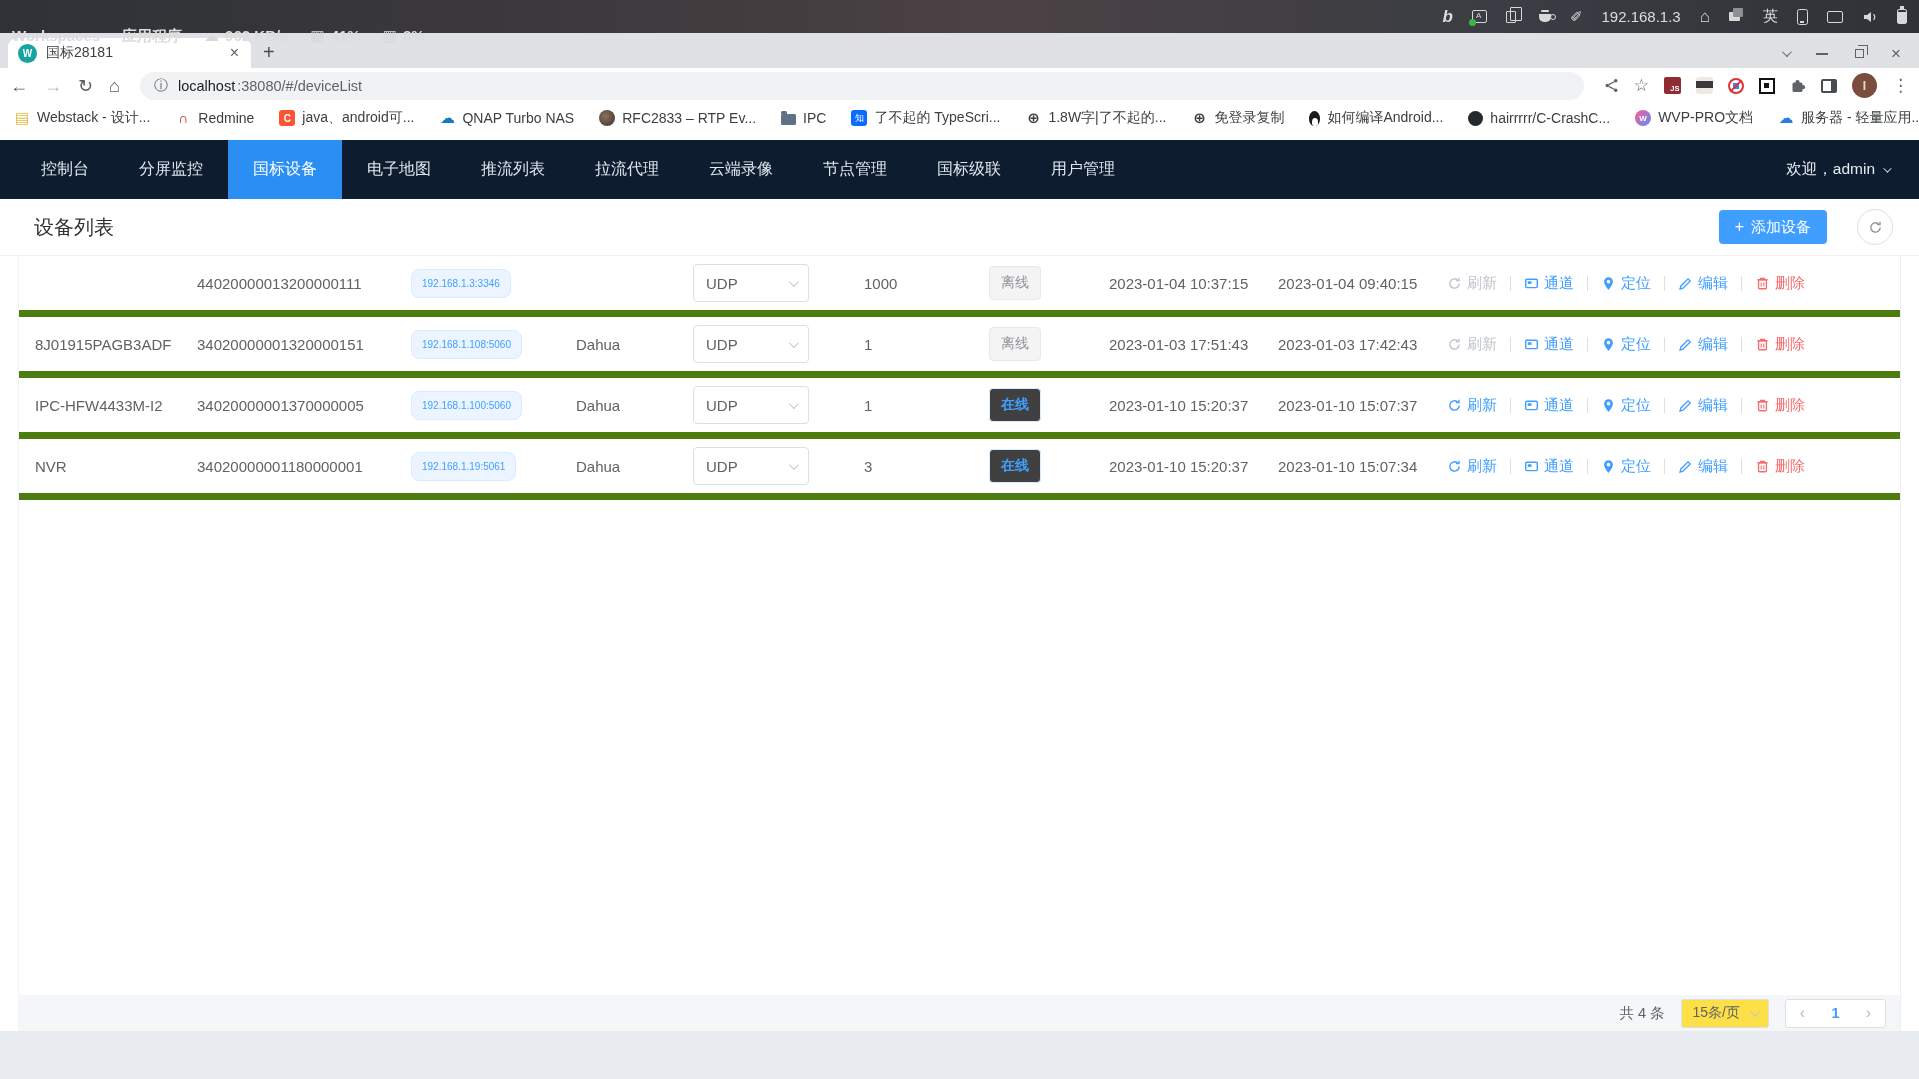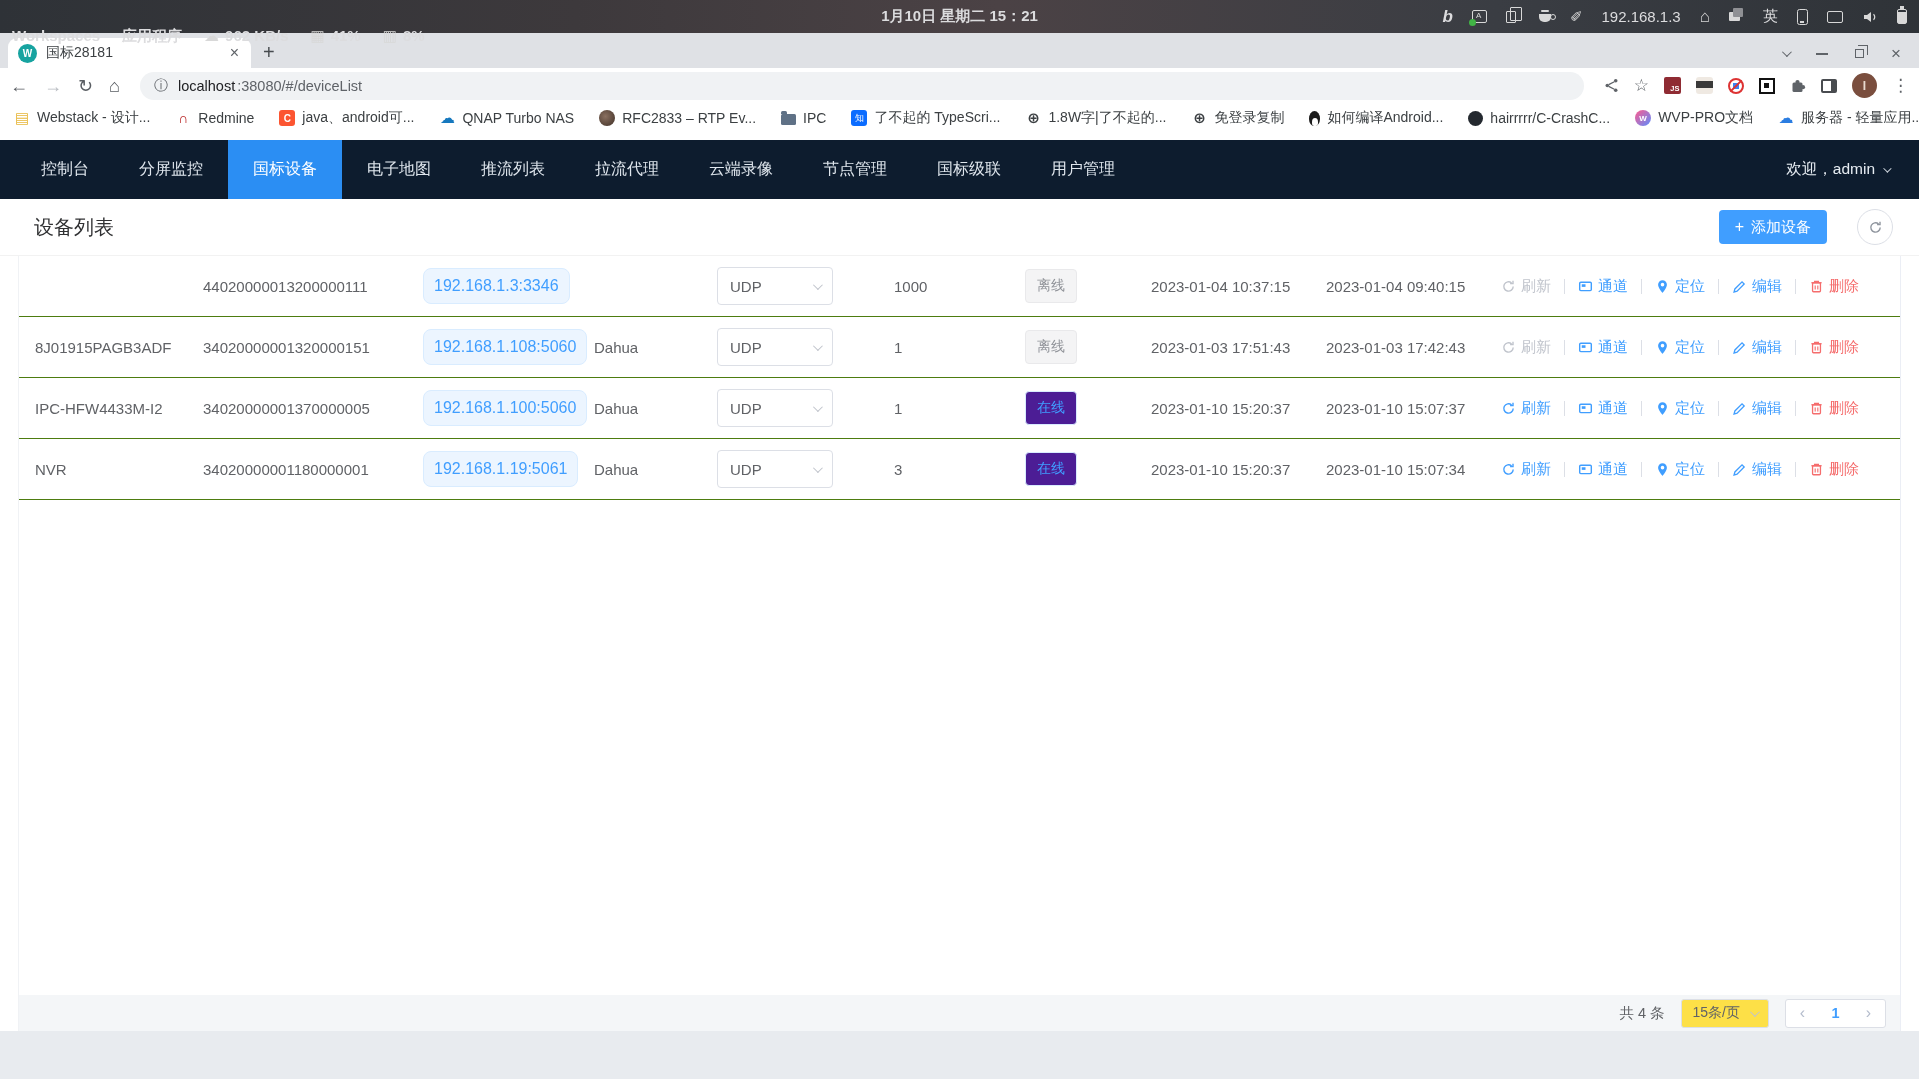--- a/index.html
+++ b/index.html
@@ -101,27 +101,27 @@
   .pagehead { height:57px; flex:none; display:flex; align-items:center; padding:0 26px 0 34px; border-bottom:1px solid #f2f2f2; }
   .page-title { font-size:20px; font-weight:normal; color:#303133; }
   .ph-spacer { flex:1; }
   .btn-add { height:34px; background:#409eff; color:#fff; border-radius:4px; display:flex; align-items:center; gap:7px; padding:0 16px; font-size:15px; }
   .btn-add .plus { font-size:16px; }
   .btn-refresh { width:36px; height:36px; border:1px solid #dcdfe6; border-radius:50%; display:flex; align-items:center; justify-content:center; margin-left:30px; color:#8f959e; }
 
   .content { flex:1; display:flex; flex-direction:column; margin:0 18px; border-left:1px solid #f0f2f5; border-right:1px solid #ebeef5; }
   .thead, .trow { display:grid; grid-template-columns:162px 214px 165px 117px 171px 125px 120px 169px 169px 1fr; align-items:center; padding-left:16px; }
   .thead { height:48px; border-bottom:1px solid #ebeef5; color:#606266; font-weight:bold; font-size:15px; }
-  .trow { height:61px; border-bottom:1px solid #4d7c0f; color:#606266; font-size:15px;gap:6px; }
-  .addr-tag { display:inline-block; background:#ecf5ff; border:1px solid #d9ecff; color:#409eff; border-radius:8px; padding:8px 10px; font-size:16px; }
+  .trow { height:61px; border-bottom:7px solid #4d7c0f; color:#606266; font-size:15px; }
+  .addr-tag { display:inline-block; background:#ecf5ff; border:1px solid #d9ecff; color:#409eff; border-radius:8px; padding:8px 10px; font-size:10px; }
   .select { width:116px; height:38px; border:1px solid #dcdfe6; border-radius:4px; display:flex; align-items:center; justify-content:space-between; padding:0 12px; color:#606266; background:#fff; }
   .chev-gray { display:inline-block; width:7px; height:7px; border-right:1.4px solid #c0c4cc; border-bottom:1.4px solid #c0c4cc; transform:rotate(45deg) translateY(-2px); }
   .tag { display:inline-block; border-radius:4px; padding:7px 11px; font-size:14px; }
   .tag-off { color:#909399; background:#f4f4f5; border:1px solid #e9e9eb; }
-  .tag-on { color:#409eff; background:#4c1d95; border:1px solid #d9ecff; }
+  .tag-on { color:#409eff; background:#404040; border:1px solid #d9ecff;font-weight:bold; }
   .ops { display:flex; align-items:center; }
   .op { display:flex; align-items:center; gap:5px; color:#409eff; font-size:15px; }
   .op-disabled { color:#c0c4cc; }
   .op-danger { color:#f56c6c; }
   .opdiv { width:1px; height:15px; background:#dcdfe6; margin:0 13px; }
   .opi { width:15px; height:15px; display:block; }
   .tbl-spacer { flex:1; }
 
   .tfoot { height:36px; flex:none; background:#f4f6f8; display:flex; align-items:center; justify-content:flex-end; gap:16px; padding:0 14px; }
   .pg-total { color:#606266; font-size:14.5px; }
@@ -146,21 +146,20 @@
         </span>
       <span class="sys-group">
           <span class="gl">▦</span>
           <span>41%</span>
         </span>
       <span class="sys-group">
           <span class="gl">▥</span>
           <span>8%</span>
         </span>
     </div>
-    <div class="sys-center">1月10日 星期二 15：21</div>
     <div class="sys-right">
       <span class="bing">b</span>
       <span class="imgicon"></span>
       <span class="copyicon"></span>
       <span class="cup"></span>
       <span class="gl">✐</span>
       <span>192.168.1.3</span>
       <span class="gl" style="font-size:17px">⌂</span>
       <span class="cascade"></span>
       <span>英</span>

